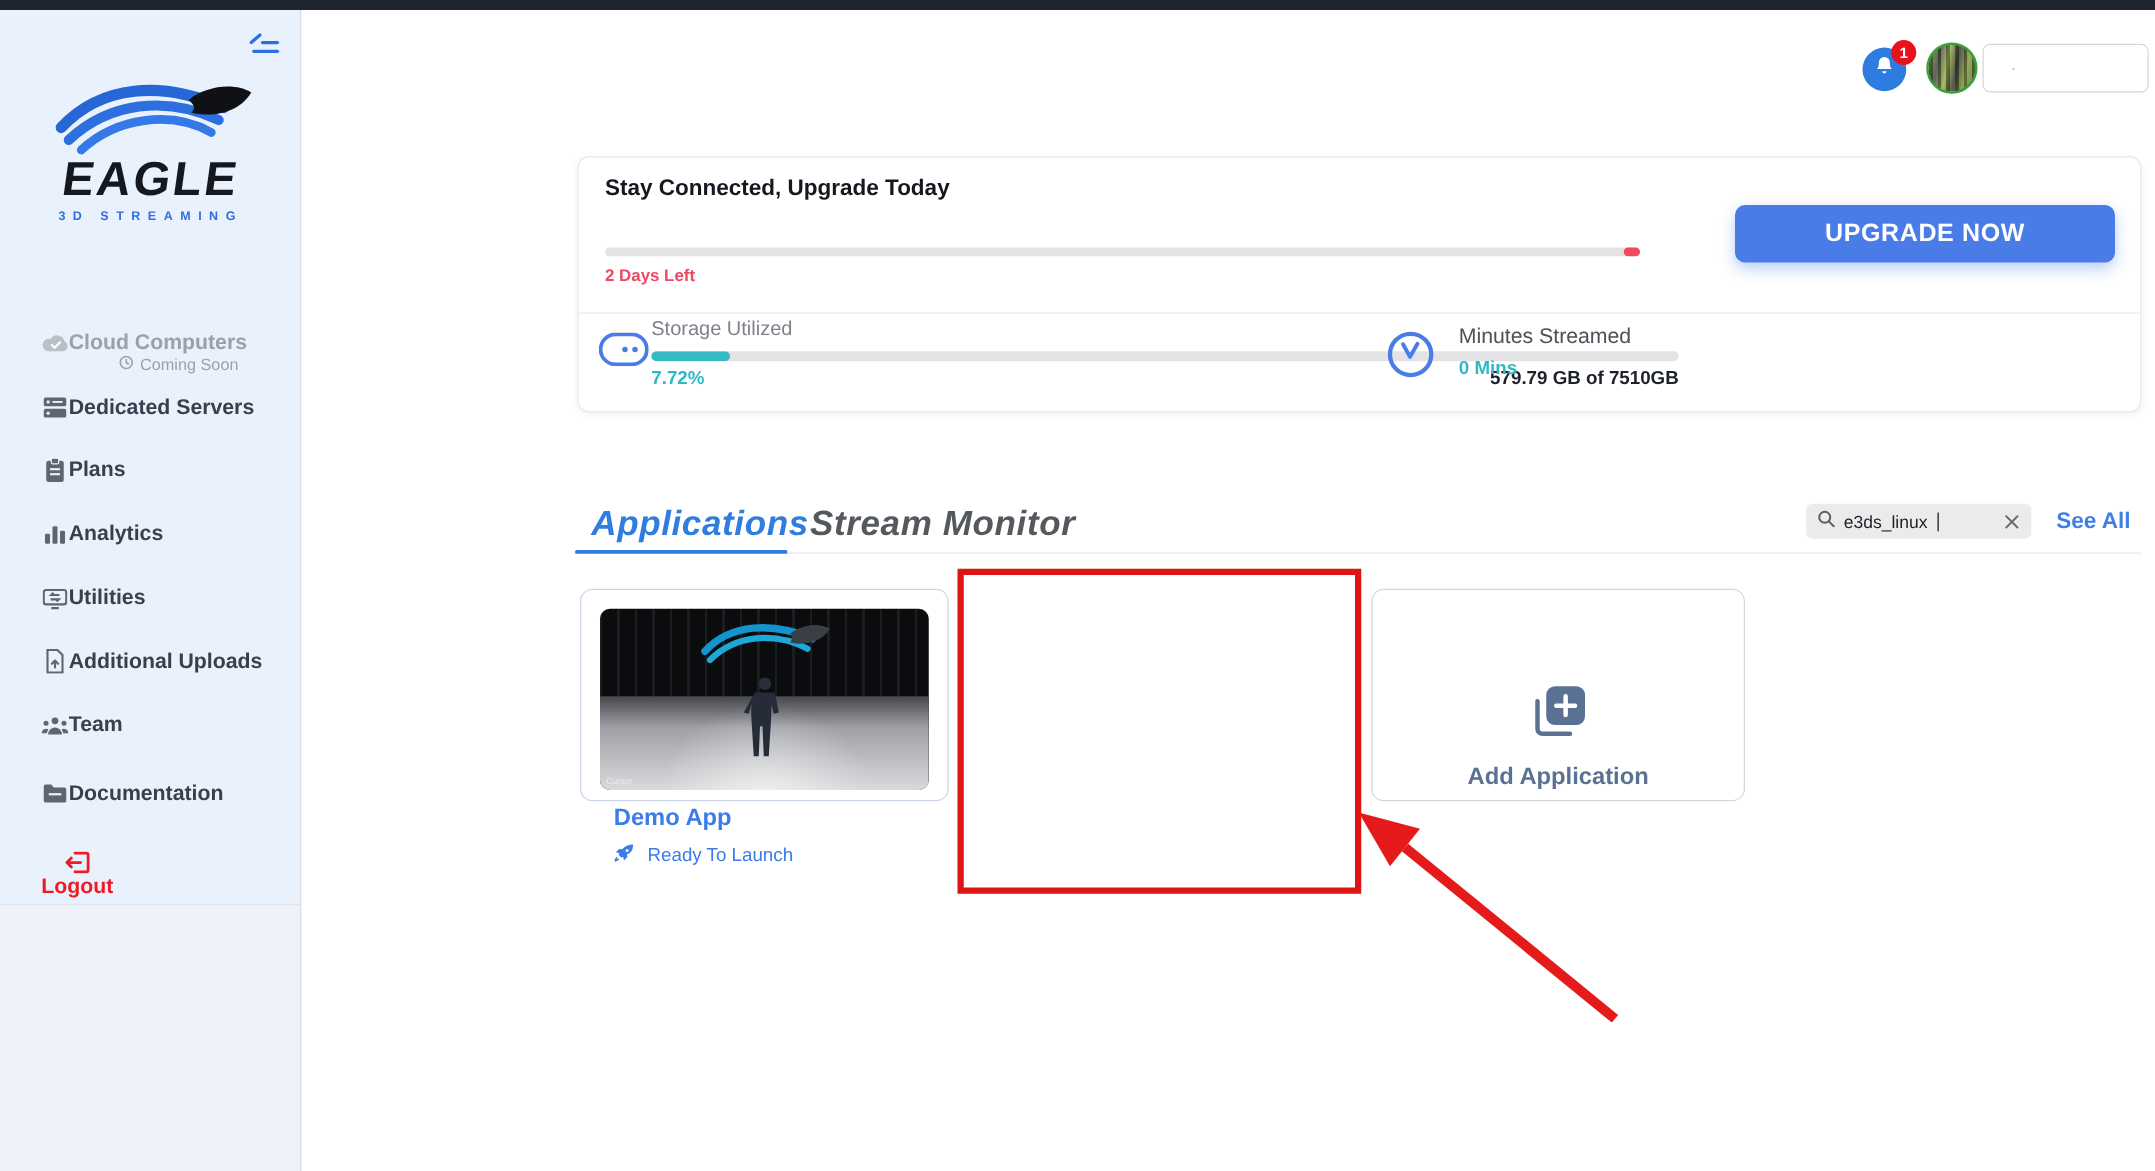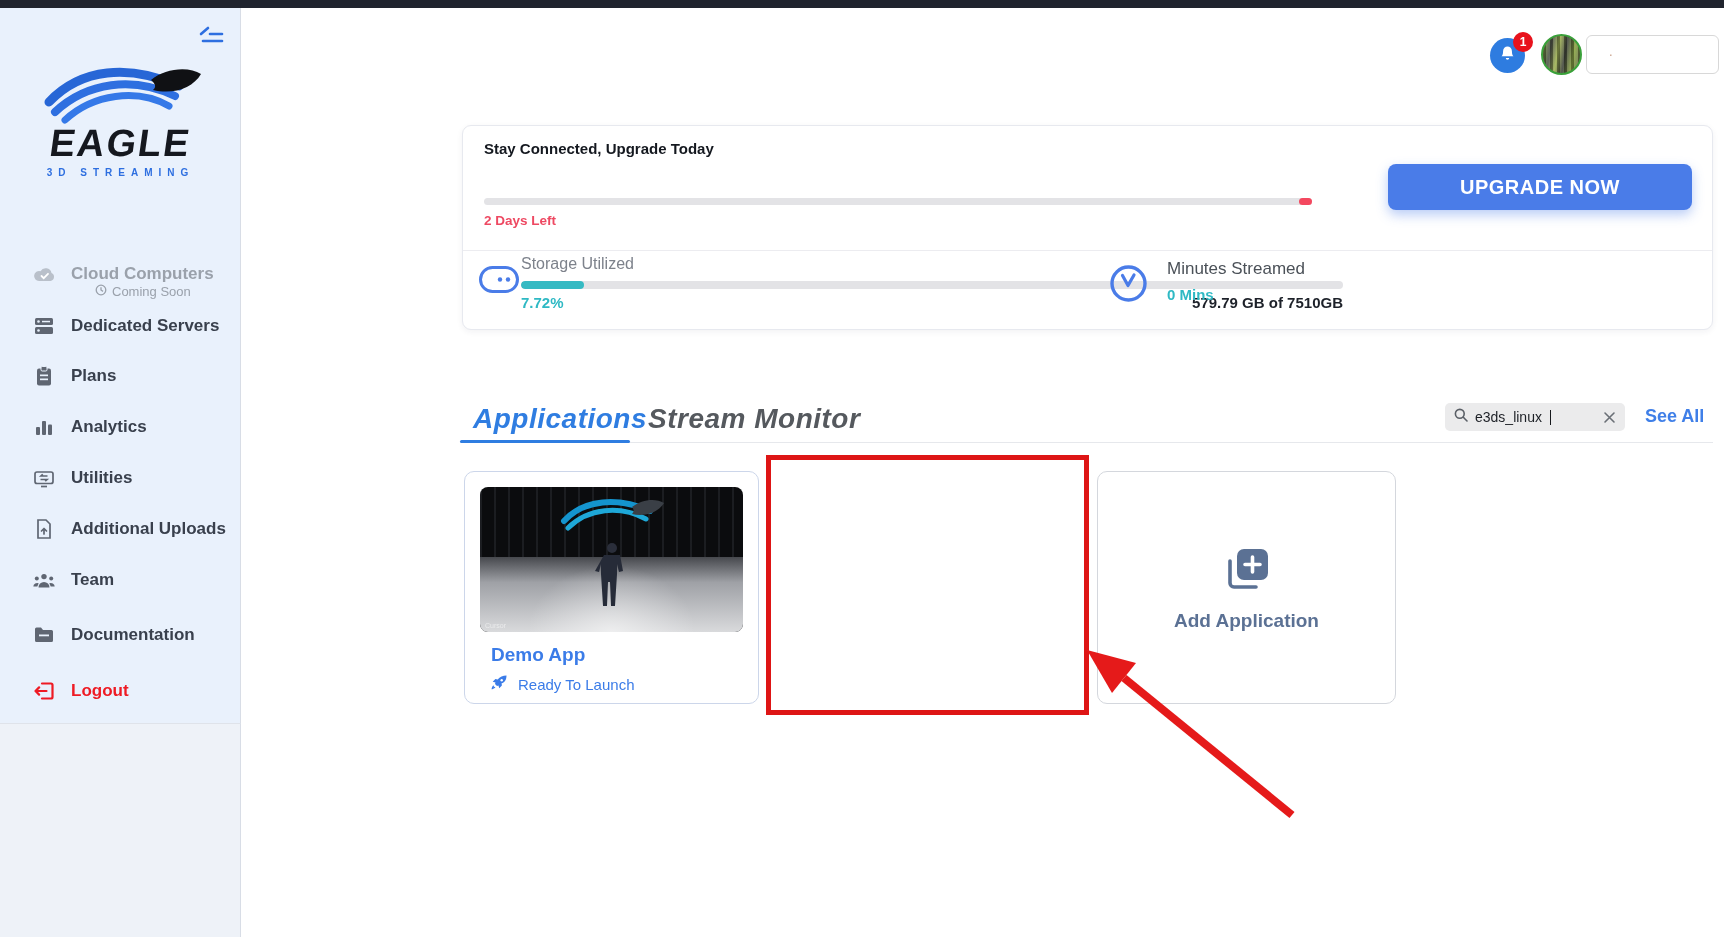--- a/index.html
+++ b/index.html
@@ -16,24 +16,24 @@
            border-right:1px solid #d8dde6;border-top:1px solid #dfe3ea;box-sizing:border-box;}
   .collapse-btn{position:absolute;top:18px;right:16px;width:26px;height:20px;cursor:pointer;}
   .logo-wrap{position:absolute;top:54px;left:0;width:241px;text-align:center;}
   .brand-name{font-size:38px;font-weight:900;letter-spacing:2px;color:#15181f;
               transform:skewX(-8deg);line-height:1;margin-top:-4px;}
   .brand-tagline{font-size:10px;font-weight:700;letter-spacing:6px;color:#2e6fe0;margin-top:5px;}
   .nav-active{position:absolute;top:202px;left:11px;width:217px;height:42px;background:#4a7ce8;
               border-radius:8px;display:flex;align-items:center;gap:7px;padding-left:13px;
               box-sizing:border-box;color:#fff;font-size:17px;font-weight:700;
               box-shadow:0 3px 8px rgba(74,124,232,.45);cursor:pointer;}
-  .nav-item{position:absolute;left:33px;display:flex;align-items:center;gap:16px;
+  .nav-item{position:absolute;left:33px;display:flex;align-items:center;gap:0;
             font-size:17px;font-weight:600;color:#39404d;cursor:pointer;white-space:nowrap;}
   .nav-item.disabled{color:#9aa1ab;cursor:default;}
-  .nav-item.danger{color:#ee1b24;}
+  .nav-item.danger{color:#ee1b24;flex-direction:column;}
   .nav-sub{position:absolute;left:95px;display:flex;align-items:center;gap:5px;
            font-size:13px;color:#9aa1ab;}
   .nav-ico{display:inline-flex;width:22px;justify-content:center;}
 
   
   .bell-btn{position:absolute;top:38px;left:1490px;width:35px;height:35px;border-radius:50%;
             background:#2e7ce0;display:flex;align-items:center;justify-content:center;cursor:pointer;}
   .bell-badge{position:absolute;top:-6px;right:-8px;min-width:20px;height:20px;border-radius:10px;
               background:#e8121c;color:#fff;font-size:12px;font-weight:700;display:flex;
               align-items:center;justify-content:center;padding:0 4px;box-sizing:border-box;}
@@ -43,21 +43,21 @@
   .avatar-inner{width:100%;height:100%;
           background:repeating-linear-gradient(90deg,rgba(20,20,20,.35) 0 3px,rgba(255,255,255,.12) 3px 7px);}
   .profile-box{position:absolute;top:35px;left:1586px;width:133px;height:39px;background:#fff;
           border:1px solid #d8d8d8;border-radius:6px;box-sizing:border-box;cursor:pointer;
           font-size:13px;color:#c9a08a;padding:8px 0 0 22px;}
 
   
   .banner{position:absolute;top:125px;left:462px;width:1251px;height:205px;background:#fff;
           border:1px solid #e7e9ef;border-radius:9px;box-shadow:0 2px 6px rgba(30,40,70,.06);
           box-sizing:border-box;}
-  .banner-title{position:absolute;top:14px;left:21px;font-size:15px;font-weight:700;color:#14181f;}
+  .banner-title{position:absolute;top:14px;left:21px;font-size:18px;font-weight:700;color:#14181f;}
   .banner-sub{position:absolute;top:42px;left:21px;font-size:15px;color:#7b8089;}
   .trial-bar{position:absolute;top:72px;left:21px;width:828px;height:7px;border-radius:4px;
              background:#e3e3e6;}
   .trial-remaining{position:absolute;top:0;right:0;height:7px;border-radius:4px;background:#f4485f;}
   .days-left{position:absolute;top:87px;left:21px;font-size:13.5px;font-weight:700;color:#ee4962;}
   .upgrade-btn{position:absolute;top:38px;left:925px;width:304px;height:46px;background:#4a7ce8;
                border:none;border-radius:8px;color:#fff;font-family:"Liberation Sans",sans-serif;
                font-size:20px;font-weight:700;letter-spacing:.5px;cursor:pointer;
                box-shadow:0 5px 12px rgba(74,124,232,.38);}
   .banner-divider{position:absolute;top:124px;left:0;width:100%;height:1px;background:#ececf0;}
@@ -85,21 +85,21 @@
   .search-box{position:absolute;top:403px;left:1445px;width:180px;height:28px;background:#ebebec;
               border-radius:5px;display:flex;align-items:center;gap:7px;padding:0 9px;
               box-sizing:border-box;cursor:text;}
   .search-text{font-size:14px;color:#1d2026;}
   .caret{display:inline-block;width:1.5px;height:15px;background:#16181c;margin-left:1px;}
   .search-clear{margin-left:auto;display:flex;cursor:pointer;}
   .see-all{position:absolute;top:406px;left:1645px;font-size:18px;font-weight:700;color:#3f7fe8;
            cursor:pointer;}
 
   
-  .card{position:absolute;top:471px;height:233px;background:#fff;border:1px solid #ccd6ea;
+  .card{position:absolute;top:471px;height:170px;background:#fff;border:1px solid #ccd6ea;
         border-radius:10px;box-sizing:border-box;cursor:pointer;}
   .card-demo{left:464px;width:295px;}
   .card-e3ds{left:779px;width:299px;}
   .card-add{left:1097px;width:299px;border-color:#d4d7dd;display:flex;flex-direction:column;
             align-items:center;padding-top:74px;gap:12px;}
   .thumb{position:absolute;top:15px;left:15px;border-radius:8px;overflow:hidden;}
   .thumb-demo{width:263px;height:145px;background:#0b0c0e;}
   .t1-panels{position:absolute;top:0;left:0;width:100%;height:60%;
      background:repeating-linear-gradient(90deg,rgba(70,74,82,.28) 0 2px,transparent 2px 14px);}
   .t1-floor{position:absolute;bottom:0;left:0;width:100%;height:52%;

